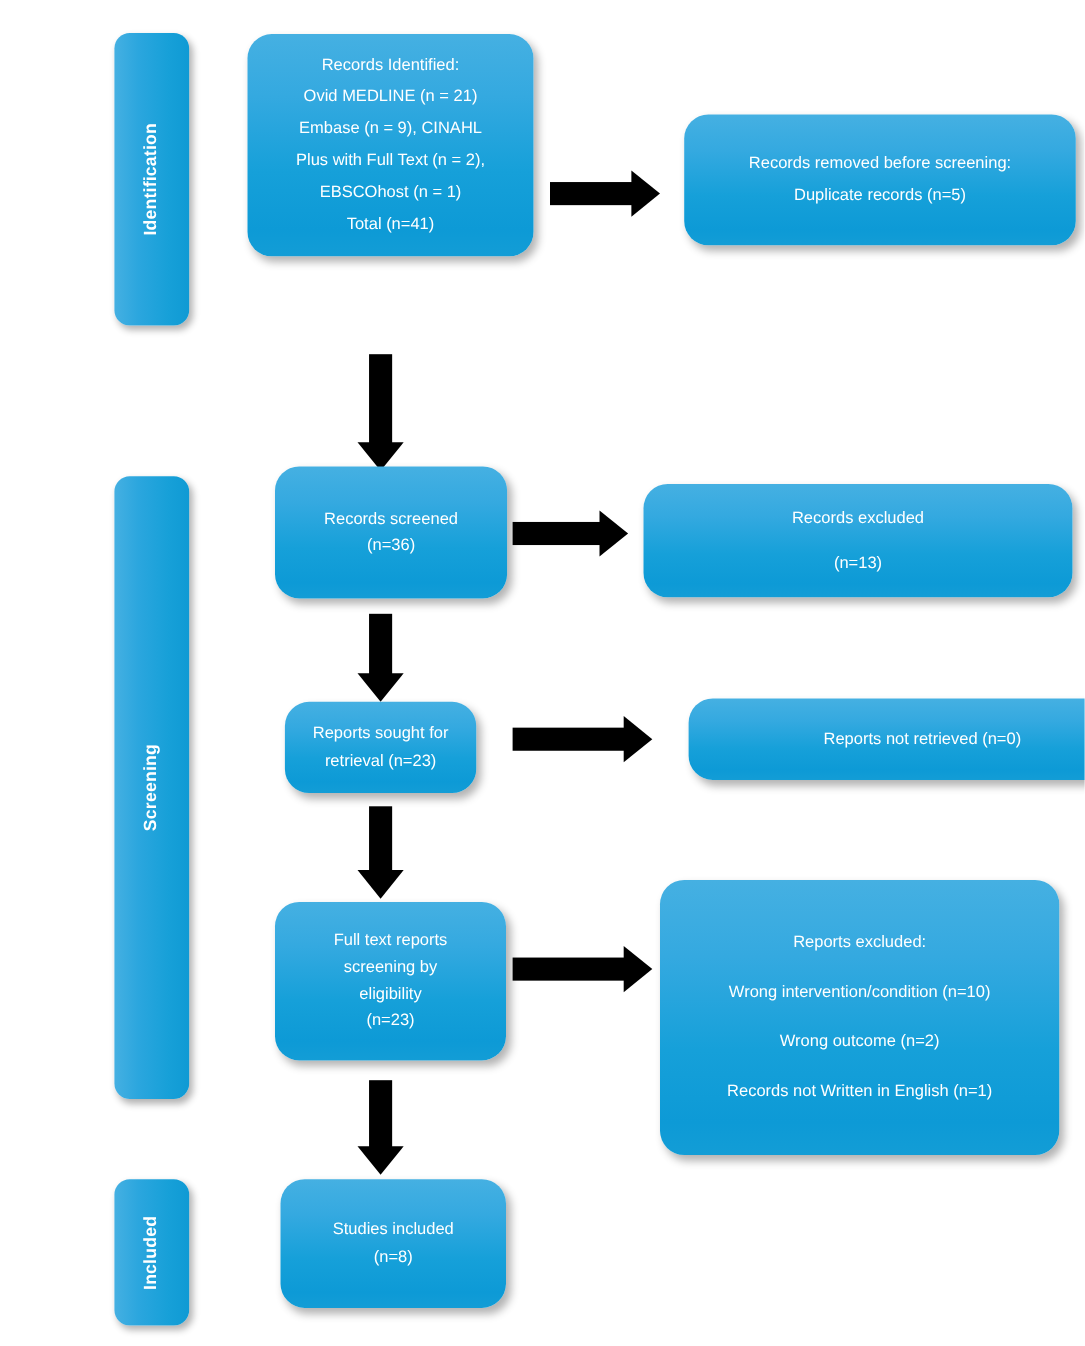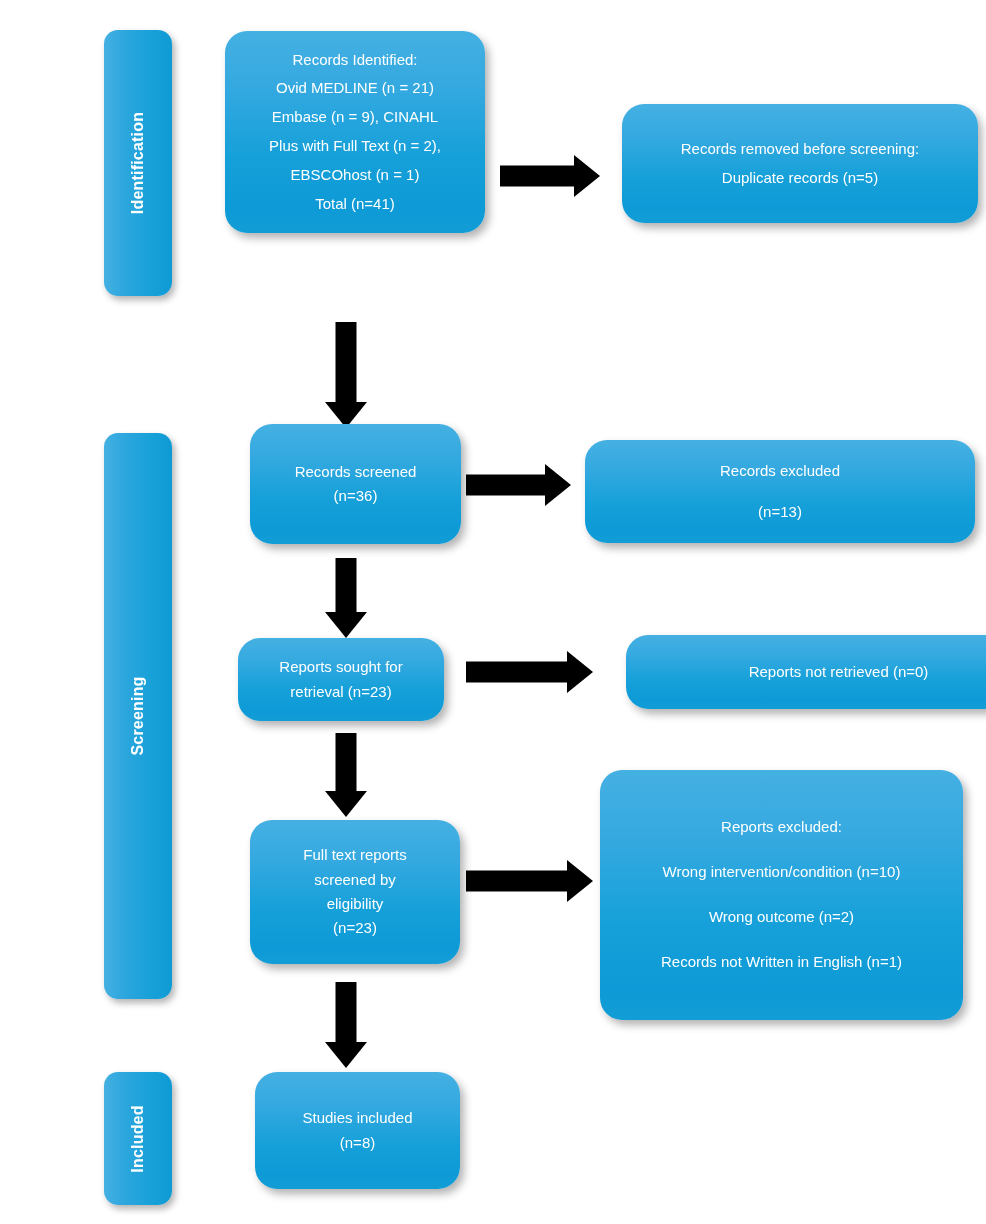--- a/index.html
+++ b/index.html
@@ -162,52 +162,52 @@
   <div class="box tight" style="left:585px; top:440px; width:390px; height:103px;gap:16px;">
     <span class="line">Records excluded</span>
     <span class="line">(n=13)</span>
   </div>
 
   <div class="arrow-down" style="left:321px; top:558px; width:50px; height:80px;">
     <div class="shaft" style="width:21px; height:56px;"></div>
     <div class="head"></div>
   </div>
 
-  <div class="box tight" style="left:238px; top:638px; width:206px; height:83px;">
+  <div class="box tight" style="left:259px; top:638px; width:174px; height:83px;">
     <span class="line">Reports sought for</span>
     <span class="line">retrieval (n=23)</span>
   </div>
 
   <div class="arrow-right" style="left:466px; top:651px; width:127px; height:42px;">
     <div class="shaft" style="width:103px; height:21px;"></div>
     <div class="head"></div>
   </div>
 
   <div class="box tight" style="left:626px; top:635px; width:425px; height:74px;align-items:flex-end;">
     <span class="line">Reports not retrieved (n=0)</span>
   </div>
 
   <div class="arrow-down" style="left:321px; top:733px; width:50px; height:84px;">
     <div class="shaft" style="width:21px; height:60px;"></div>
     <div class="head"></div>
   </div>
 
   <div class="box tight" style="left:250px; top:820px; width:210px; height:144px;">
     <span class="line">Full text reports</span>
-    <span class="line">screened by</span>
+    <span class="line">screening by</span>
     <span class="line">eligibility</span>
     <span class="line">(n=23)</span>
   </div>
 
   <div class="arrow-right" style="left:466px; top:860px; width:127px; height:42px;">
     <div class="shaft" style="width:103px; height:21px;"></div>
     <div class="head"></div>
   </div>
 
-  <div class="box" style="left:600px; top:770px; width:363px; height:250px;gap:16px;">
+  <div class="box" style="left:600px; top:800px; width:363px; height:250px;gap:16px;">
     <span class="line">Reports excluded:</span>
     <span class="line">Wrong intervention/condition (n=10)</span>
     <span class="line">Wrong outcome (n=2)</span>
     <span class="line">Records not Written in English (n=1)</span>
   </div>
 
   <div class="arrow-down" style="left:321px; top:982px; width:50px; height:86px;">
     <div class="shaft" style="width:21px; height:62px;"></div>
     <div class="head"></div>
   </div>

